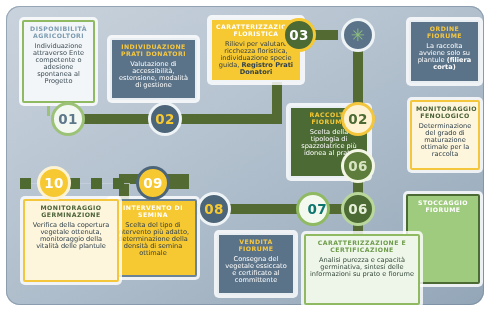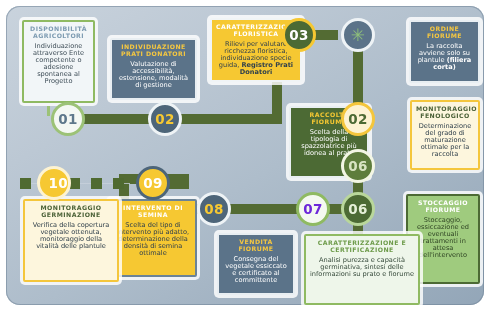--- a/index.html
+++ b/index.html
@@ -83,21 +83,21 @@
     display:flex;align-items:center;justify-content:center;
     font-weight:bold;font-size:13.5px;letter-spacing:.3px;
     box-sizing:border-box;
   }
   .n-01{background:#f4f8f3;border:3px solid #9cc277;color:#5e788b;}
   .n-02{background:#4d6579;border:3px solid #eef3f6;color:#f6c832;}
   .n-03{background:#4c6a34;border:3px solid #f6c832;color:#ffffff;}
   .n-04{background:#fdf3d2;border:3px solid #f4c63c;color:#4c6a34;}
   .n-05{background:#5e7d3c;border:3px solid #f3f6e4;color:#d8e4c2;}
   .n-06{background:#4c6a34;border:3px solid #b9d79b;color:#e6f0d8;text-align:right;}
-  .n-07{background:#f4f9f0;border:3px solid #8fba62;color:#6d28d9;}
+  .n-07{background:#f4f9f0;border:3px solid #8fba62;color:#0f766e;justify-content:flex-end;}
   .n-08{background:#4d6579;border:3px solid #eef3f6;color:#f6c832;}
   .n-09{background:#f6c832;border:3px solid #4d6579;color:#ffffff;text-align:center;}
   .n-10{background:#f6c832;border:3px solid #fdf3d2;color:#ffffff;}
   .n-star{background:#5b7389;border:3px solid #eef3f6;color:#8fc07a;font-size:17px;}
 </style>
 </head>
 <body>
 
 <div id="stage">
   <div class="frame">
@@ -153,21 +153,20 @@
       <span class="body">Determinazione del grado di maturazione ottimale per la raccolta</span>
     </div>
 
     <div class="box bx-green" style="left:283px;top:100px;width:80px;height:72px;">
       <span class="title">RACCOLTA FIORUME</span>
       <span class="body">Scelta della tipologia di spazzolatrice più idonea al prato</span>
     </div>
 
     <div class="box bx-lgreen" style="left:400px;top:188px;width:74px;height:90px;">
       <span class="title">STOCCAGGIO FIORUME</span>
-      <span class="body">Stoccaggio, essiccazione ed eventuali trattamenti in attesa dell'intervento</span>
     </div>
 
     <div class="box bx-pale" style="left:298px;top:228px;width:116px;height:71px;">
       <span class="title">CARATTERIZZAZIONE E CERTIFICAZIONE</span>
       <span class="body">Analisi purezza e capacità germinativa, sintesi delle informazioni su prato e fiorume</span>
     </div>
 
     <div class="box bx-slate" style="left:211px;top:227px;width:78px;height:62px;">
       <span class="title">VENDITA FIORUME</span>
       <span class="body">Consegna del vegetale essiccato e certificato al committente</span>
@@ -206,18 +205,18 @@
     </div>
     <div class="node n-07" style="left:290px;top:186px;">
       <span>07</span>
     </div>
     <div class="node n-08" style="left:191px;top:186px;">
       <span>08</span>
     </div>
     <div class="node n-09" style="left:130px;top:160px;">
       <span>09</span>
     </div>
-    <div class="node n-10" style="left:31px;top:160px;justify-content:flex-end;">
+    <div class="node n-10" style="left:31px;top:160px;">
       <span>10</span>
     </div>
 
   </div>
 </div>
 
 </body></html>

